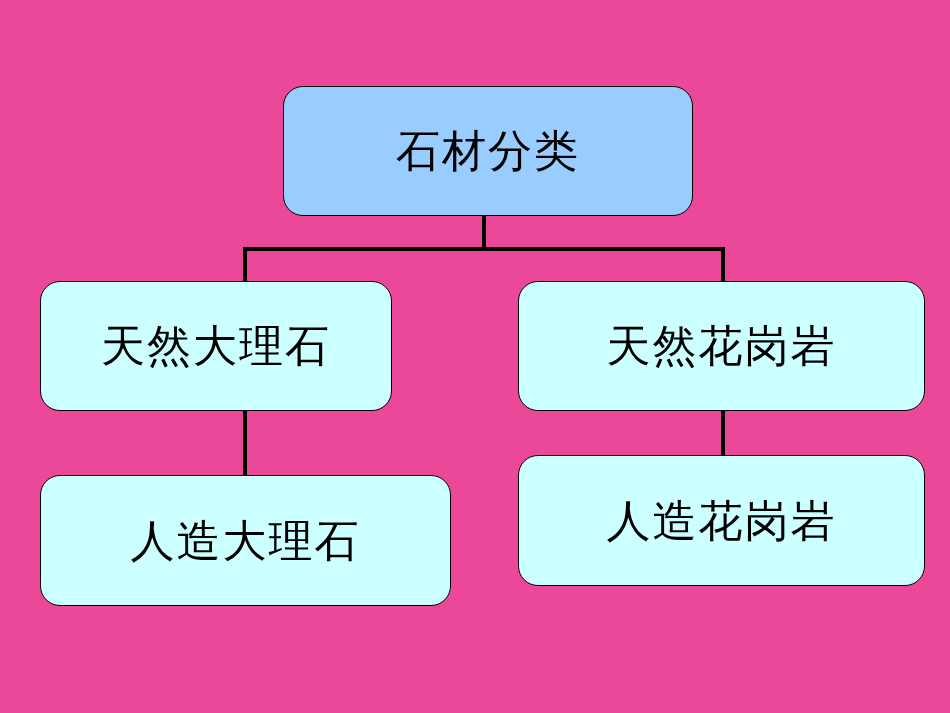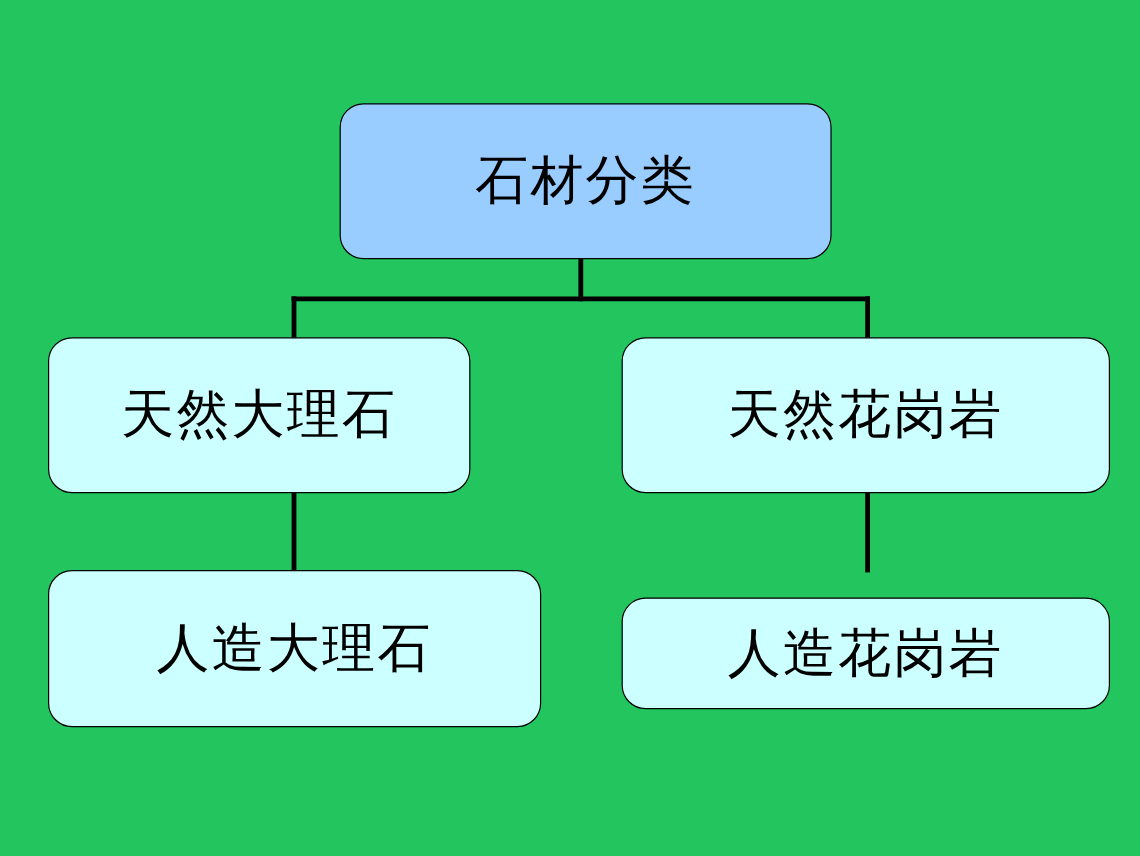--- a/index.html
+++ b/index.html
@@ -4,21 +4,21 @@
 <style>
   html, body {
     margin: 0;
     padding: 0;
     background: #FFFFFF;
   }
   .slide {
     position: relative;
     width: 950px;
     height: 713px;
-    background: #22c55e;
+    background: #ec4899;
     overflow: hidden;
     font-family: "DejaVu Serif", serif;
   }
   .connectors {
     position: absolute;
     left: 0;
     top: 0;
     width: 950px;
     height: 713px;
   }
@@ -46,21 +46,21 @@
     width: 410px;
     height: 130px;
     background: #99CCFF;
   }
   .node.child {
     background: #CCFFFF;
   }
   .node.pos-ml { left: 40px;  top: 281px; width: 352px; height: 130px; }
   .node.pos-mr { left: 518px; top: 281px; width: 407px; height: 130px; }
   .node.pos-bl { left: 40px;  top: 475px; width: 411px; height: 131px; }
-  .node.pos-br { left: 518px; top: 498px; width: 407px; height: 93px; }
+  .node.pos-br { left: 518px; top: 455px; width: 407px; height: 131px; }
 </style>
 </head>
 <body>
 
 <div class="slide">
 
   <svg class="connectors" width="950" height="713" viewBox="0 0 950 713" aria-hidden="true">
     <line x1="484" y1="213" x2="484" y2="251"></line>
     <line x1="243" y1="249" x2="725" y2="249"></line>
     <line x1="245" y1="247" x2="245" y2="283"></line>

